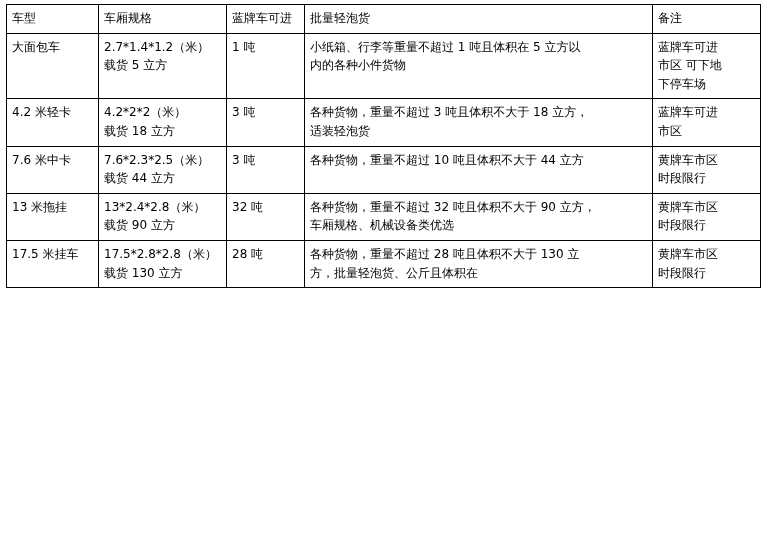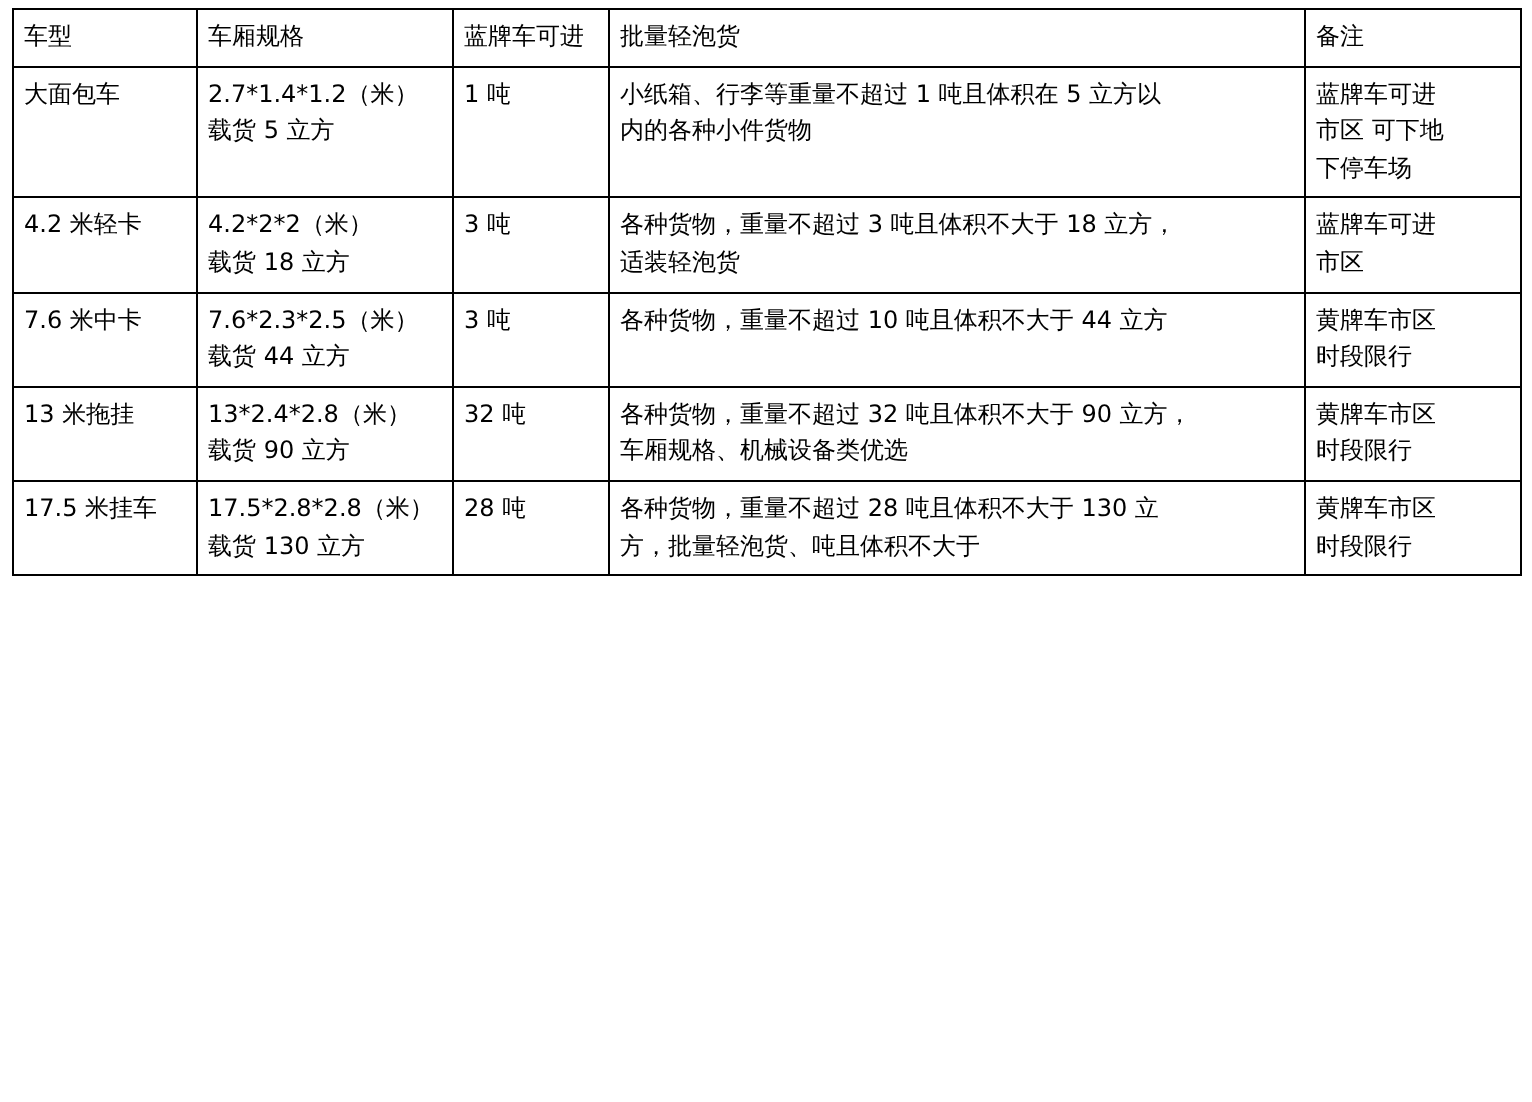--- a/index.html
+++ b/index.html
@@ -147,21 +147,21 @@
           <td>17.5 米挂车</td>
           <td>
             <span class="cell-line">17.5*2.8*2.8（米）</span>
             <span class="cell-line">载货 130 立方</span>
           </td>
           <td>
             <span class="cell-line">28 吨</span>
           </td>
           <td>
             <span class="cell-line">各种货物，重量不超过 28 吨且体积不大于 130 立</span>
-            <span class="cell-line">方，批量轻泡货、吨且体积不大于</span>
+            <span class="cell-line">方，批量轻泡货、公斤且体积在</span>
           </td>
           <td>
             <span class="cell-line">黄牌车市区</span>
             <span class="cell-line">时段限行</span>
           </td>
         </tr>
       </tbody>
   </table>
 </div>
 

